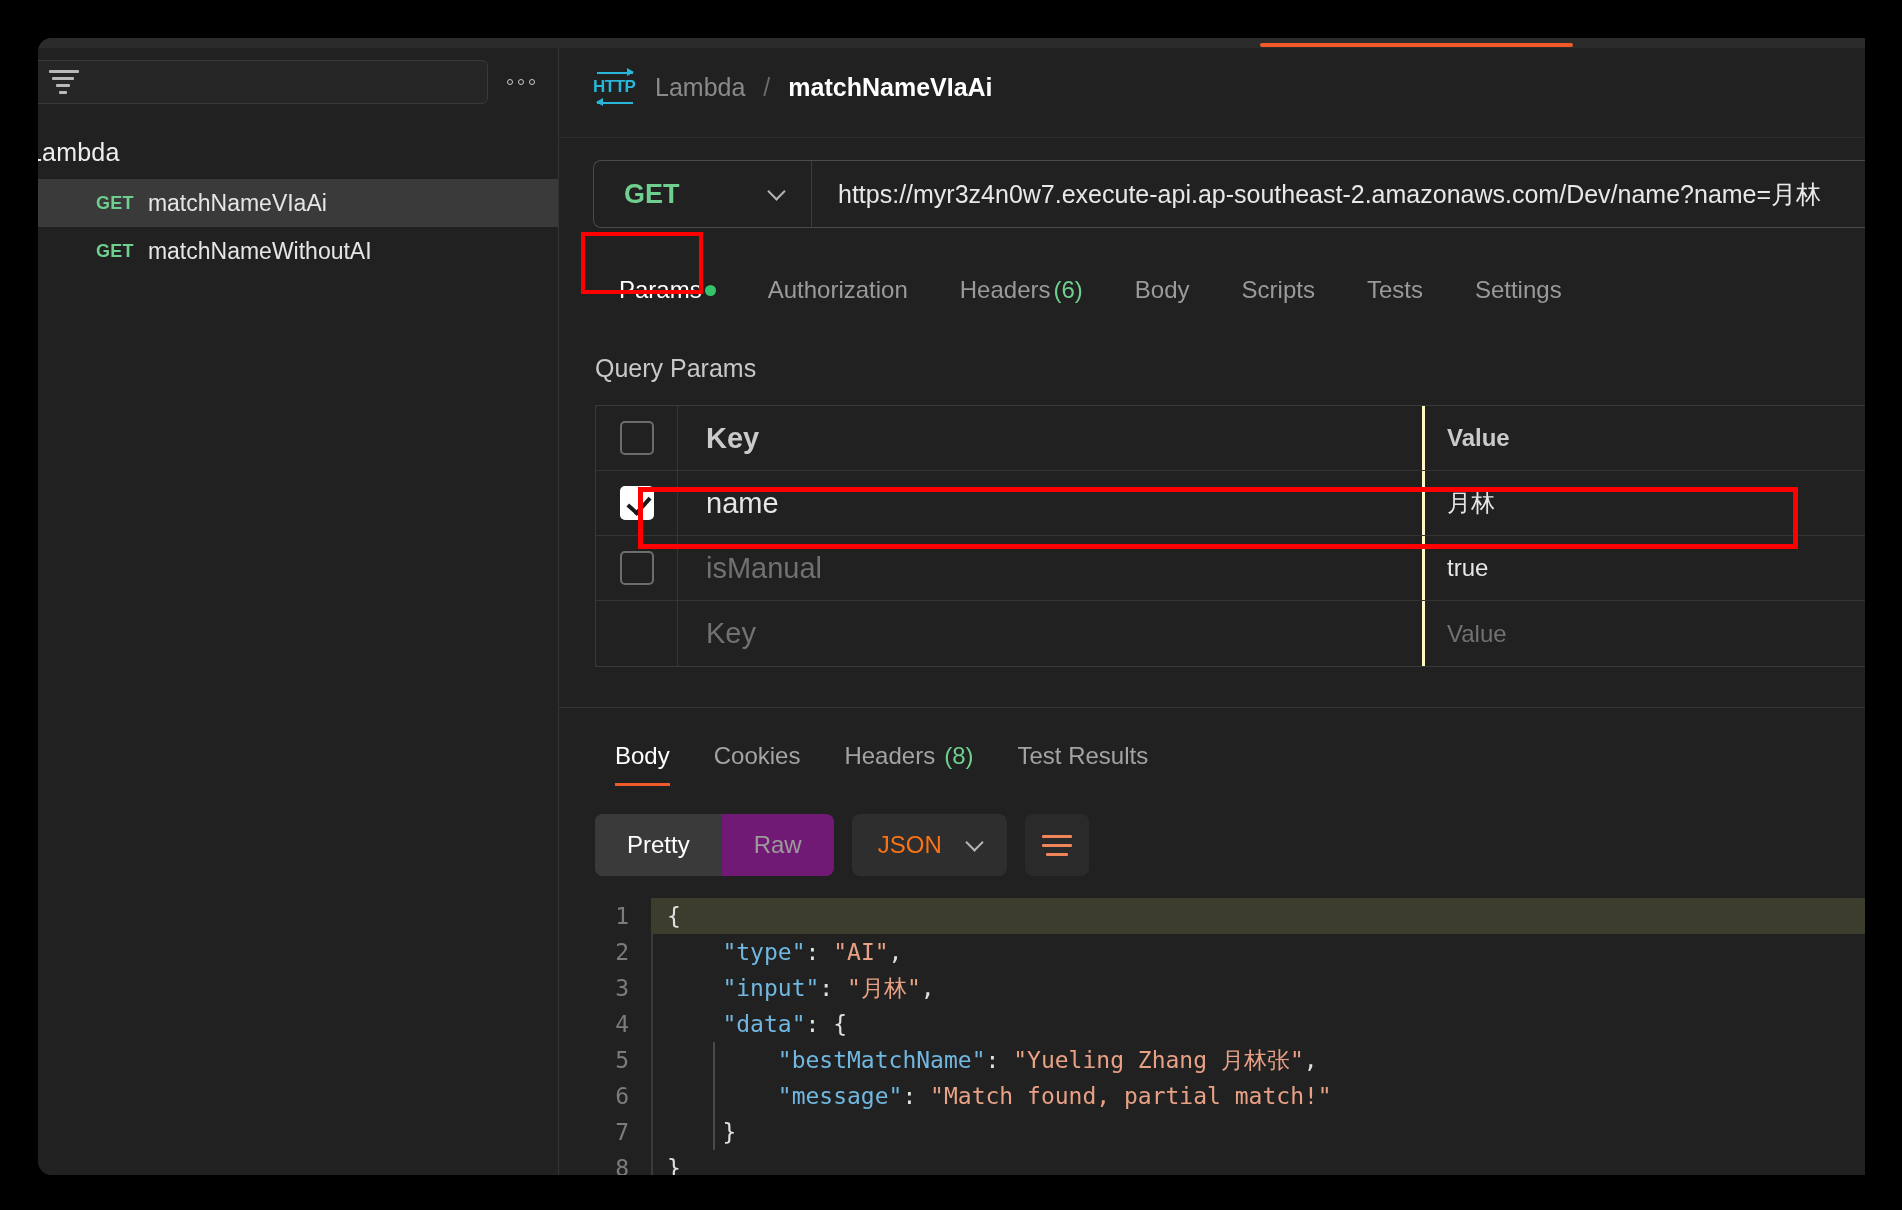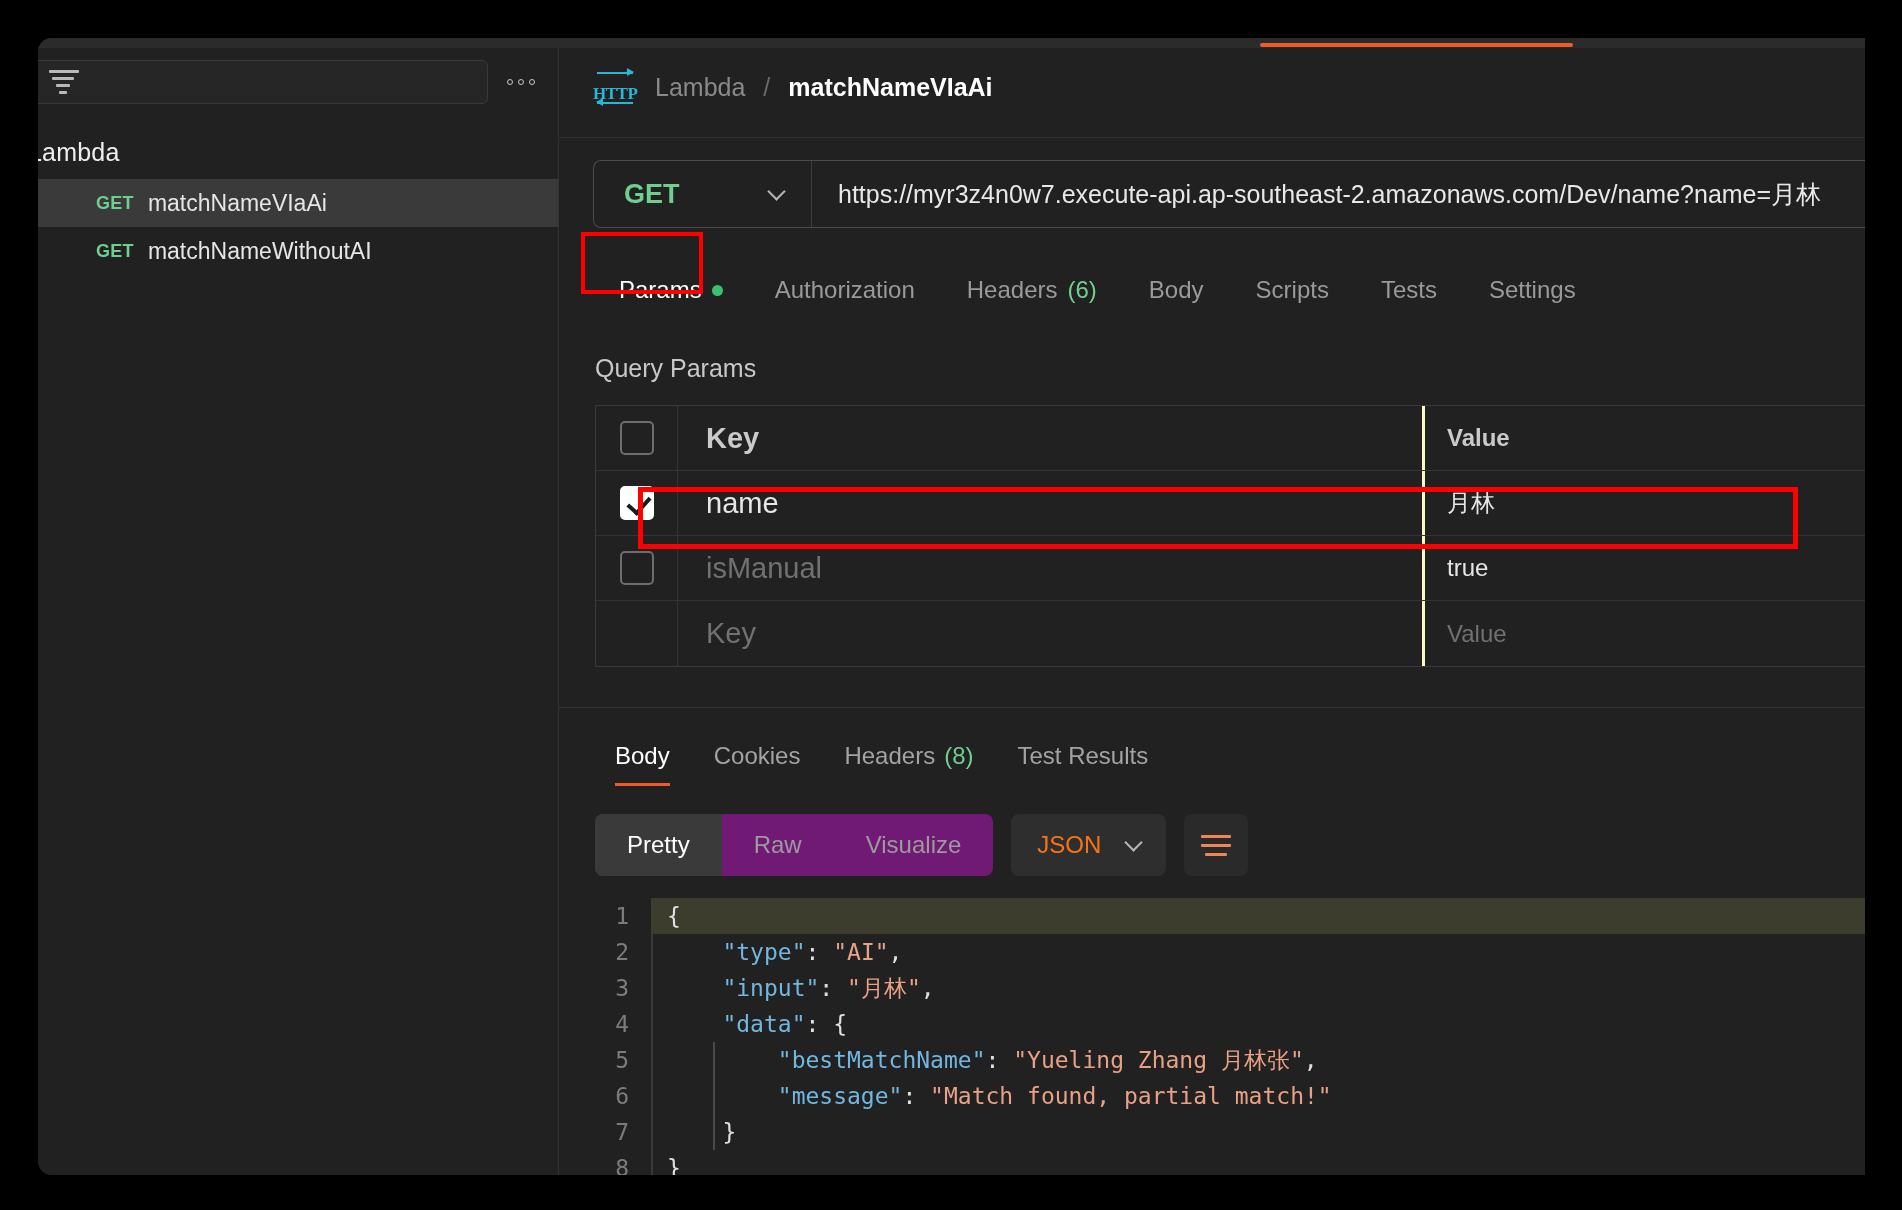--- a/index.html
+++ b/index.html
@@ -86,23 +86,23 @@
     display:flex; flex-direction:column;
   }
 
   
   #breadcrumb-bar{
     height:100px; display:flex; align-items:center; gap:18px;
     padding:0 34px; border-bottom:1px solid #2e2e2e; flex:0 0 100px;
   }
   #http-icon{ width:44px; height:44px; position:relative; }
   #http-icon .txt{
-    position:absolute; left:0; top:18px; width:44px; text-align:left;
+    position:absolute; left:0; top:11px; width:44px; text-align:left;
     color:#29b6d8; font-size:17px; font-weight:700;
-    font-family:Liberation Serif, serif; letter-spacing:-.5px;
+    font-family:Liberation Sans, sans-serif; letter-spacing:-.5px;
   }
   #http-icon .ar-top, #http-icon .ar-bot{
     position:absolute; left:4px; width:36px; height:2px; background:#29b6d8;
   }
   #http-icon .ar-top{ top:6px; }
   #http-icon .ar-bot{ bottom:6px; }
   #http-icon .ar-top:after{
     content:''; position:absolute; right:-1px; top:-4px;
     border-left:7px solid #29b6d8; border-top:4px solid transparent; border-bottom:4px solid transparent;
   }
@@ -135,21 +135,21 @@
     white-space:nowrap; overflow:hidden;
   }
 
   
   #req-tabs{
     display:flex; align-items:center; gap:0px;
     padding:34px 0 0 34px; flex:0 0 auto; position:relative;
   }
   .rtab{
     font-size:24px; color:#9a9a9a; padding:14px 26px; cursor:pointer;
-    display:flex; align-items:center; gap:10px; white-space:nowrap;
+    display:flex; align-items:center; gap:3px; white-space:nowrap;
   }
   .rtab.active{ color:#fff; }
   .dot-green{ width:11px; height:11px; border-radius:50%; background:#35c46b; }
   .cnt-green{ color:#6fcf8e; }
   #params-highlight{
     position:absolute; left:22px; top:4px; width:122px; height:62px;
     border:4px solid #ff0000; pointer-events:none;
   }
 
   
@@ -393,21 +393,20 @@
       </div>
       <div class="restab">
         <span>Test Results</span>
       </div>
     </div>
 
     <div id="fmt-row">
       <div id="fmt-group">
         <div class="fmt active">Pretty</div>
         <div class="fmt">Raw</div>
-        <div class="fmt">Visualize</div>
       </div>
       <div id="json-select">
         <span id="json-label">JSON</span>
         <span class="chev"></span>
       </div>
       <div id="wrap-btn">
         <i></i>
           <i></i>
           <i></i>
       </div>

